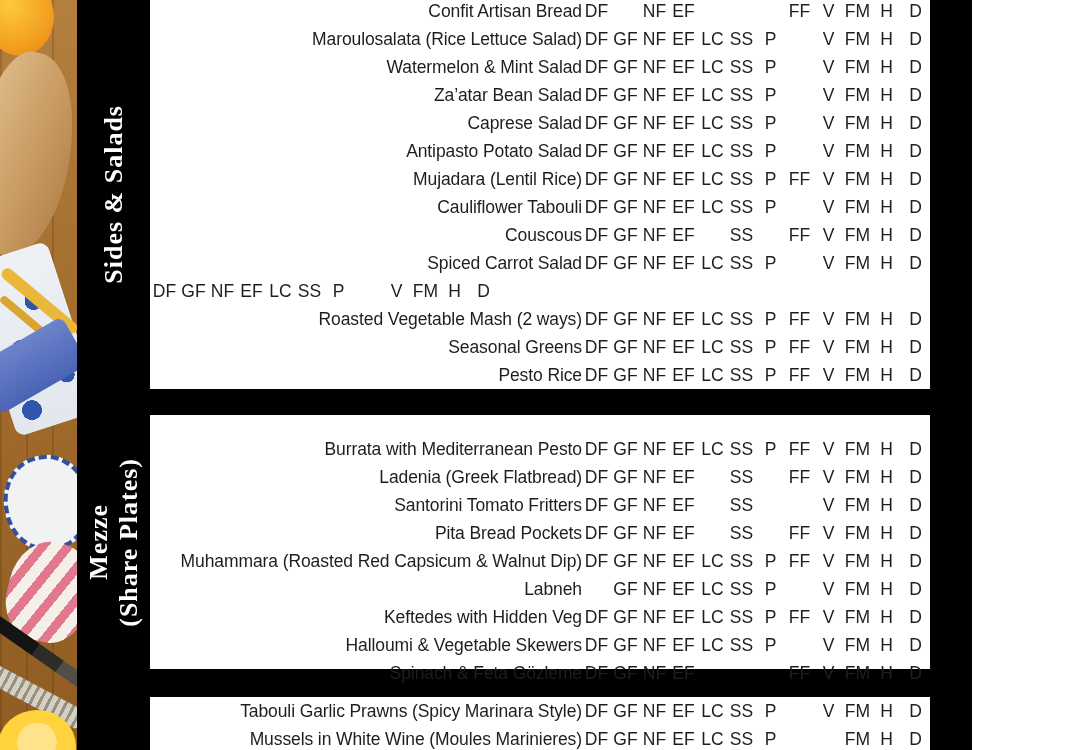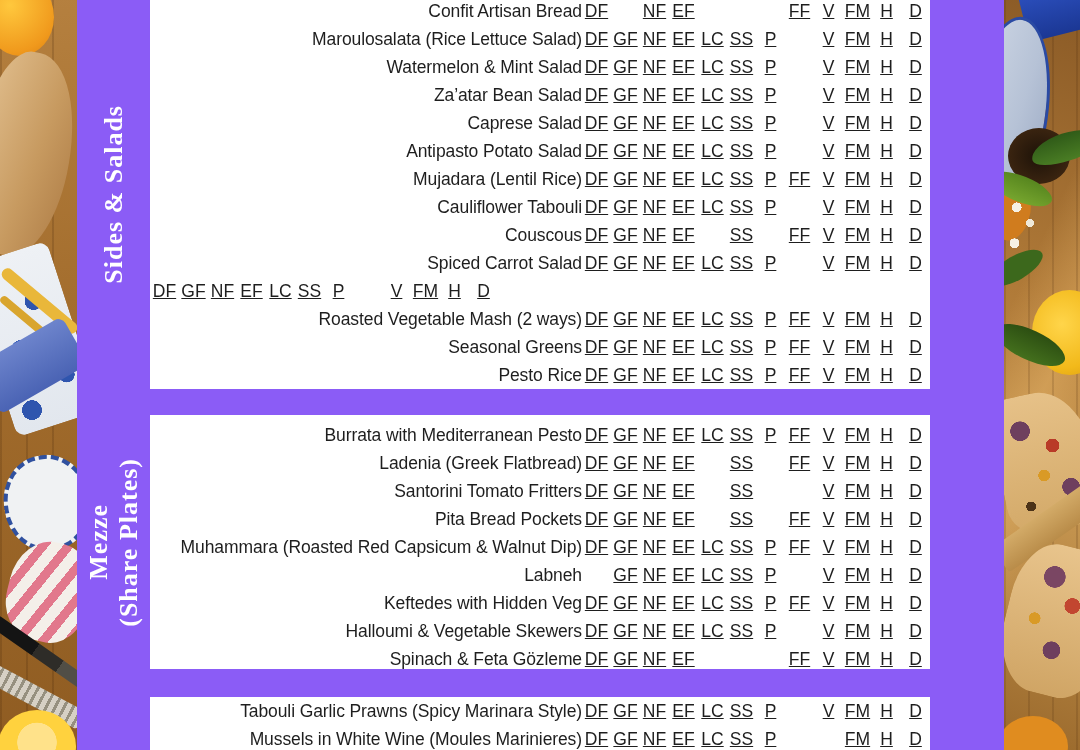--- a/index.html
+++ b/index.html
@@ -1,18 +1,18 @@
 <!DOCTYPE html>
 <html><head>
 <meta charset="utf-8">
 <style>
   html,body { margin:0; padding:0; }
   body { width:1080px; height:750px; overflow:hidden; }
 
-  .stage { position:relative; width:1080px; height:750px; background:#8b5cf6; overflow:hidden;
+  .stage { position:relative; width:972px; height:750px; background:#000000; overflow:hidden;
            font-family:"Liberation Sans", sans-serif; }
 
   
   .photo-strip { position:absolute; top:0; height:750px; overflow:hidden; }
   .photo-strip.left  { left:0; width:77px;
     background:
       repeating-linear-gradient(90deg, rgba(60,30,5,.18) 0 2px, rgba(0,0,0,0) 2px 26px),
       linear-gradient(175deg,#b5803f 0%,#a26c2c 45%,#8f5c22 100%); }
   .photo-strip.right { left:1004px; width:76px;
     background:
@@ -95,26 +95,26 @@
                  radial-gradient(circle 11px at 40% 22%, #7a4663 0 96%, rgba(0,0,0,0) 100%),
                  radial-gradient(circle 8px  at 65% 38%, #c24630 0 96%, rgba(0,0,0,0) 100%),
                  radial-gradient(circle 6px  at 30% 52%, #d99a26 0 96%, rgba(0,0,0,0) 100%),
                  radial-gradient(circle 9px  at 55% 70%, #6e3f5e 0 96%, rgba(0,0,0,0) 100%),
                  linear-gradient(#e8c48c,#d0a565); }
   .ph-bottom-orange { bottom:-26px; left:-6px; width:70px; height:60px; border-radius:50%; background:#e08c1f; }
 
   
   .panel { position:absolute; left:150px; width:780px; background:#ffffff; box-sizing:border-box; }
   #panel-0 { top:-3px;  height:392px; }
-  #panel-1 { top:415px; height:254px; padding-top:6px; }
+  #panel-1 { top:415px; height:254px; padding-top:20px; }
   #panel-2 { top:697px; height:57px; }
 
   .dish-row  { display:flex; height:28px; align-items:center; font-size:17.5px; color:#1e1e1e; }
   .dish-name { width:432px; text-align:right; white-space:nowrap; letter-spacing:-0.1px; }
-  .codes     { display:flex;text-decoration:underline; }
+  .codes     { display:flex; }
   .code-cell { width:29px; text-align:center; }
 
   
   .vlabel { position:absolute; left:77px; width:73px; display:flex; flex-direction:row;
             align-items:center; justify-content:center; gap:2px; }
   #vlabel-0 { top:0;     height:389px; }
   #vlabel-1 { top:415px; height:254px; }
   #vlabel-2 { top:697px; height:53px; }
   .vlabel span { writing-mode:vertical-rl; transform:rotate(180deg);
                  font-family:"Liberation Serif", serif; font-weight:700; font-size:26px;

